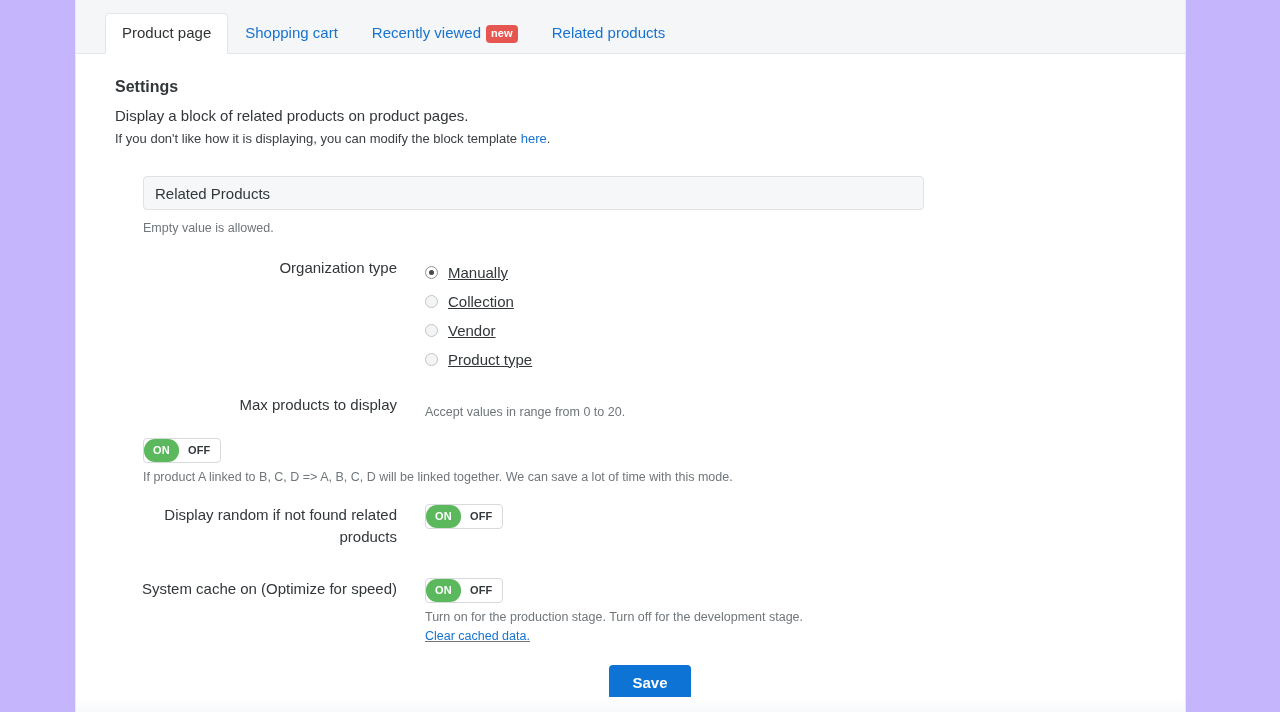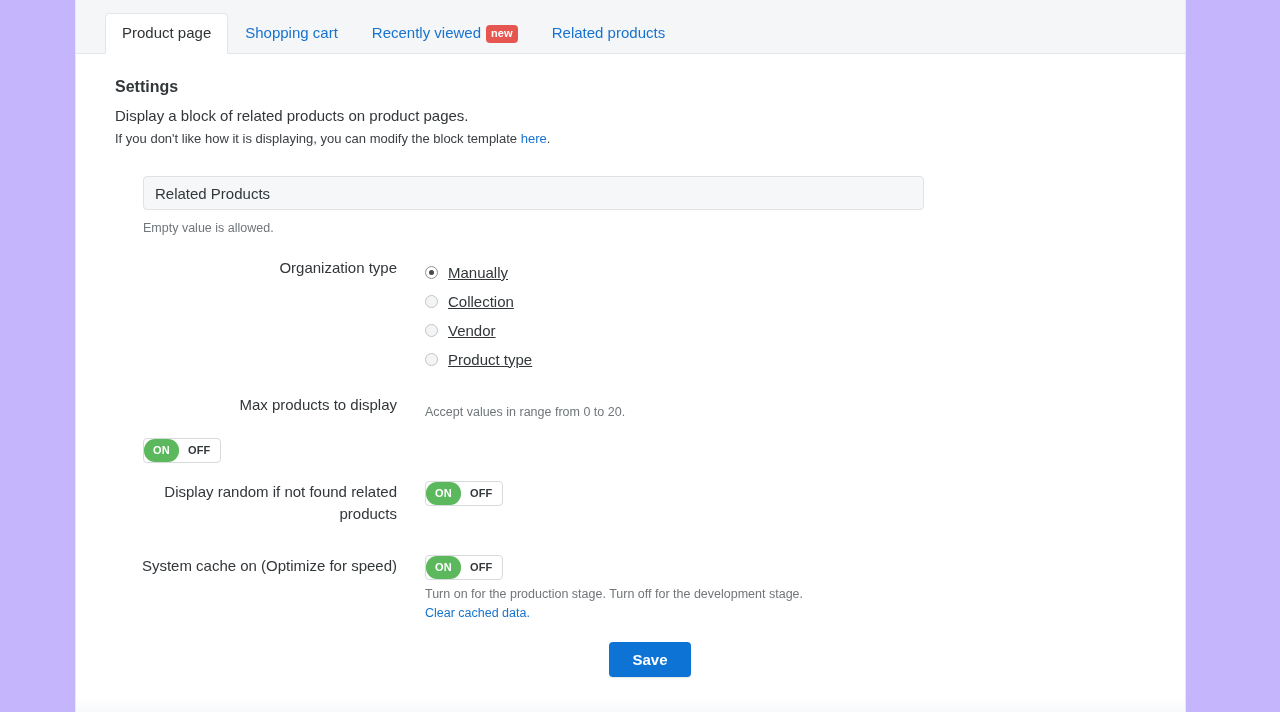--- a/index.html
+++ b/index.html
@@ -231,20 +231,21 @@
             <div class="hint">Accept values in range from 0 to 20.</div>
           </div>
         </div>
 
         <div class="row" style="margin-bottom:18px;">
           <div class="ctl" style="padding-top:0;">
             <div class="toggle">
               <span class="seg on">ON</span>
               <span class="seg off">OFF</span>
             </div>
+            <div class="hint hint-tight">If product A linked to B, C, D =&gt; A, B, C, D will be linked together. We can save a lot of time with this mode.</div>
           </div>
         </div>
 
         <div class="row" style="margin-bottom:30px;">
           <div class="lbl">Display random if not found related products</div>
           <div class="ctl">
             <div class="toggle">
               <span class="seg on">ON</span>
               <span class="seg off">OFF</span>
             </div>
@@ -252,21 +253,21 @@
         </div>
 
         <div class="row">
           <div class="lbl">System cache on (Optimize for speed)</div>
           <div class="ctl">
             <div class="toggle">
               <span class="seg on">ON</span>
               <span class="seg off">OFF</span>
             </div>
             <div class="hint hint-tight">Turn on for the production stage. Turn off for the development stage.</div>
-            <div class="hint" style="margin-top:2px;"><a class="link" href="#">Clear cached data.</a></div>
+            <div class="hint" style="margin-top:2px;text-decoration:underline;"><a class="link" href="#">Clear cached data.</a></div>
           </div>
         </div>
 
         <div class="save-wrap">
           <button class="btn-save">Save</button>
         </div>
 
       </div>
     </div>
 

